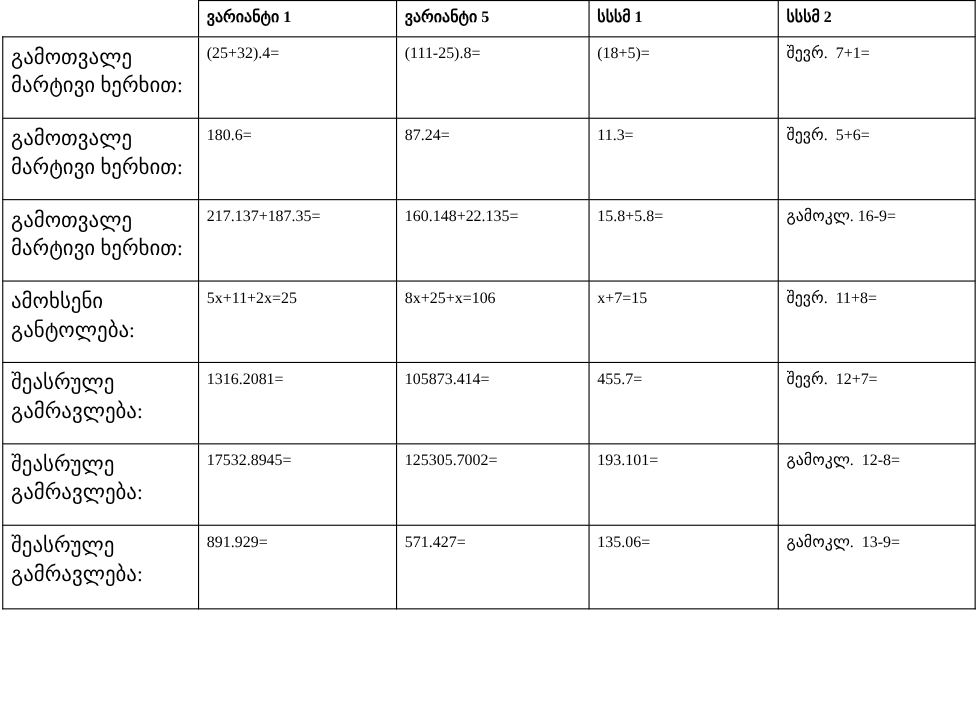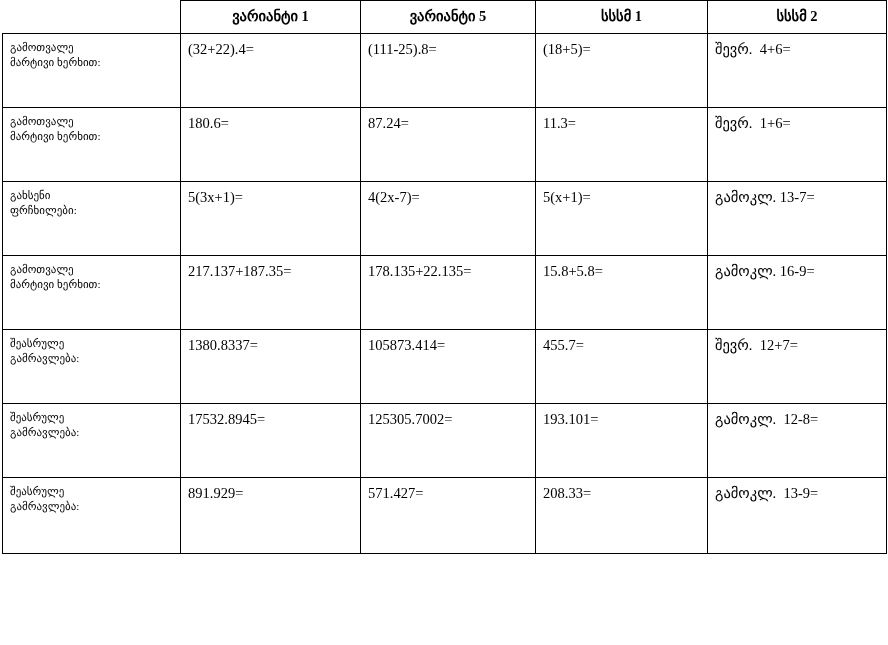--- a/index.html
+++ b/index.html
@@ -27,40 +27,40 @@
   }
   table.worksheet-table th,
   table.worksheet-table td {
     border: 1px solid #000000;
     vertical-align: top;
     padding: 6px 7px 6px 7px;
     font-size: 14.5px;
     line-height: 1.35;
   }
   table.worksheet-table thead th {
-    text-align: center;
+    text-align: left;
     font-weight: bold;
     height: 24px;
     padding-top: 4px;
     padding-bottom: 4px;
     vertical-align: middle;
   }
   table.worksheet-table thead th.corner-cell {
     border-left: none;
     border-top: none;
     border-bottom: none;
   }
   col.c-label { width: 178px; }
   col.c-v1 { width: 180px; }
   col.c-v2 { width: 175px; }
   col.c-s1 { width: 172px; }
   col.c-s2 { width: 179px; }
 
   tbody td.label-cell {
-    font-size: 11px;
+    font-size: 19px;
   }
   tbody tr {
     height: 74px;
   }
   tbody tr.tall-row {
     height: 76px;
   }
   .cell-text {
     display: block;
     white-space: pre-wrap;
@@ -87,93 +87,93 @@
         <th>სსსმ 2</th>
       </tr>
     </thead>
     <tbody>
       <tr>
         <td class="label-cell">
             <span class="cell-text">გამოთვალე
 მარტივი ხერხით:</span>
           </td>
         <td>
-            <span class="cell-text">(32+22).4=</span>
+            <span class="cell-text">(25+32).4=</span>
           </td>
         <td>
             <span class="cell-text">(111-25).8=</span>
           </td>
         <td>
             <span class="cell-text">(18+5)=</span>
           </td>
         <td>
-            <span class="cell-text">შევრ.  4+6=</span>
+            <span class="cell-text">შევრ.  7+1=</span>
           </td>
       </tr>
       <tr>
         <td class="label-cell">
             <span class="cell-text">გამოთვალე
 მარტივი ხერხით:</span>
           </td>
         <td>
             <span class="cell-text">180.6=</span>
           </td>
         <td>
             <span class="cell-text">87.24=</span>
           </td>
         <td>
             <span class="cell-text">11.3=</span>
           </td>
         <td>
-            <span class="cell-text">შევრ.  1+6=</span>
-          </td>
-      </tr>
-      <tr>
-        <td class="label-cell">
-            <span class="cell-text">გახსენი
-ფრჩხილები:</span>
-          </td>
-        <td>
-            <span class="cell-text">5(3x+1)=</span>
-          </td>
-        <td>
-            <span class="cell-text">4(2x-7)=</span>
-          </td>
-        <td>
-            <span class="cell-text">5(x+1)=</span>
-          </td>
-        <td>
-            <span class="cell-text">გამოკლ. 13-7=</span>
+            <span class="cell-text">შევრ.  5+6=</span>
           </td>
       </tr>
       <tr>
         <td class="label-cell">
             <span class="cell-text">გამოთვალე
 მარტივი ხერხით:</span>
           </td>
         <td>
             <span class="cell-text">217.137+187.35=</span>
           </td>
         <td>
-            <span class="cell-text">178.135+22.135=</span>
+            <span class="cell-text">160.148+22.135=</span>
           </td>
         <td>
             <span class="cell-text">15.8+5.8=</span>
           </td>
         <td>
             <span class="cell-text">გამოკლ. 16-9=</span>
+          </td>
+      </tr>
+      <tr>
+        <td class="label-cell">
+            <span class="cell-text">ამოხსენი
+განტოლება:</span>
+          </td>
+        <td>
+            <span class="cell-text">5x+11+2x=25</span>
+          </td>
+        <td>
+            <span class="cell-text">8x+25+x=106</span>
+          </td>
+        <td>
+            <span class="cell-text">x+7=15</span>
+          </td>
+        <td>
+            <span class="cell-text">შევრ.  11+8=</span>
           </td>
       </tr>
       <tr>
         <td class="label-cell">
             <span class="cell-text">შეასრულე
 გამრავლება:</span>
           </td>
         <td>
-            <span class="cell-text">1380.8337=</span>
+            <span class="cell-text">1316.2081=</span>
           </td>
         <td>
             <span class="cell-text">105873.414=</span>
           </td>
         <td>
             <span class="cell-text">455.7=</span>
           </td>
         <td>
             <span class="cell-text">შევრ.  12+7=</span>
           </td>
@@ -201,21 +201,21 @@
             <span class="cell-text">შეასრულე
 გამრავლება:</span>
           </td>
         <td>
             <span class="cell-text">891.929=</span>
           </td>
         <td>
             <span class="cell-text">571.427=</span>
           </td>
         <td>
-            <span class="cell-text">208.33=</span>
+            <span class="cell-text">135.06=</span>
           </td>
         <td>
             <span class="cell-text">გამოკლ.  13-9=</span>
           </td>
       </tr>
     </tbody>
   </table>
 </div>
 
 </body></html>

